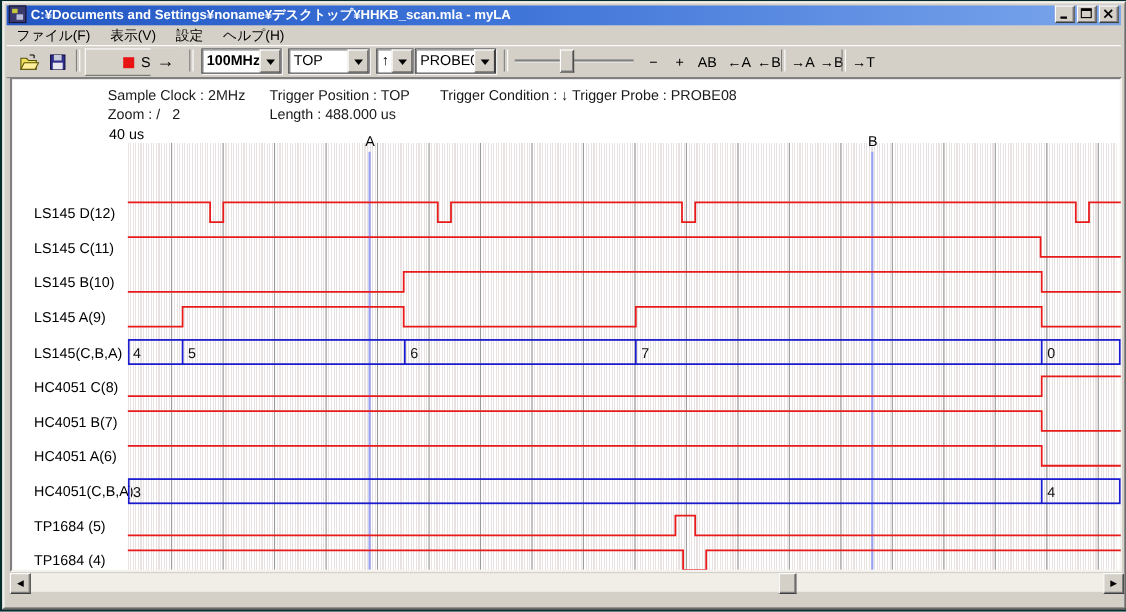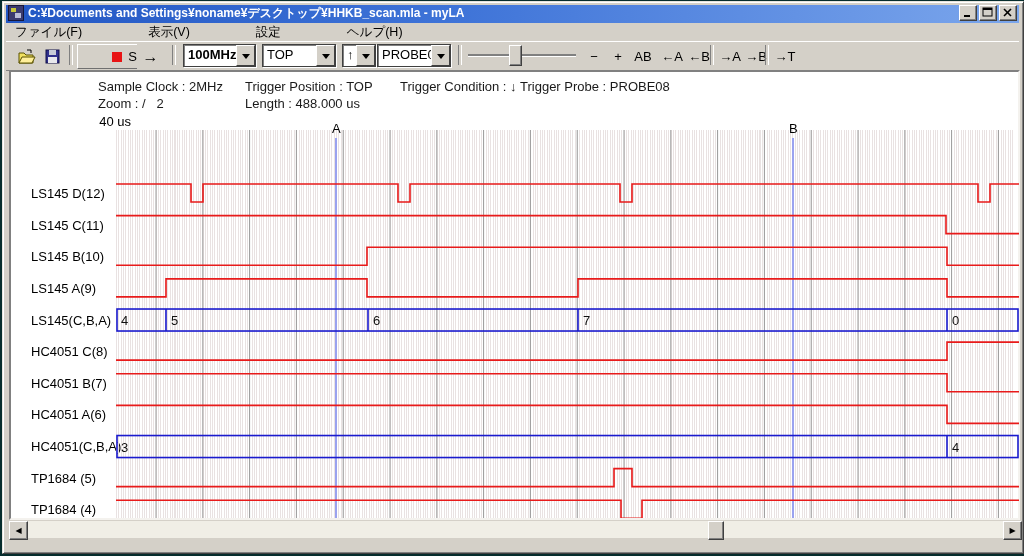--- a/index.html
+++ b/index.html
@@ -18,21 +18,21 @@
               border:1px solid #16163a;position:relative;flex:0 0 auto;}
   .title-icon:before{content:"";position:absolute;left:2px;top:2px;width:5px;height:4px;background:#c8c83a;}
   .title-icon:after{content:"";position:absolute;right:2px;bottom:2px;width:6px;height:5px;background:#b8bcd8;}
   .title-text{font-size:12px;font-weight:bold;white-space:nowrap;overflow:hidden;flex:1;}
   .winbtn{width:16px;height:14px;background:#d4d0c8;border-top:1px solid #fff;border-left:1px solid #fff;
           border-right:1px solid #404040;border-bottom:1px solid #404040;box-shadow:inset -1px -1px 0 #808080;
           margin-left:2px;position:relative;flex:0 0 auto;}
   .winbtn svg{position:absolute;left:2px;top:1px;}
   .winbtn.close{margin-right:2px;}
   
-  .menubar{left:3px;top:21px;width:1013px;height:18px;display:flex;align-items:center;font-size:12.5px;color:#000;gap:48px;}
+  .menubar{left:3px;top:21px;width:1013px;height:18px;display:flex;align-items:center;font-size:12.5px;color:#000;}
   .menu-item{padding:1px 9px;}
   
   .toolbar{left:3px;top:39px;width:1013px;height:28px;border-top:1px solid #fff;border-bottom:1px solid #808080;}
   .tbtn{position:absolute;top:2px;height:23px;background:#d4d0c8;display:flex;align-items:center;justify-content:center;
         font-size:13px;color:#000;border:1px solid #d4d0c8;}
   .tbtn.raised{border-top:1px solid #fff;border-left:1px solid #fff;border-right:1px solid #707070;border-bottom:1px solid #707070;}
   .tsep{position:absolute;top:3px;width:2px;height:20px;border-left:1px solid #808080;border-right:1px solid #fff;}
   .combo{position:absolute;top:2px;height:21px;background:#fff;border:1px solid #404040;
          box-shadow:inset 1px 1px 0 #808080, 1px 1px 0 #fff;display:flex;}
   .combo .val{flex:1;font-size:13px;padding:2px 3px 0 4px;color:#000;white-space:nowrap;overflow:hidden;}

